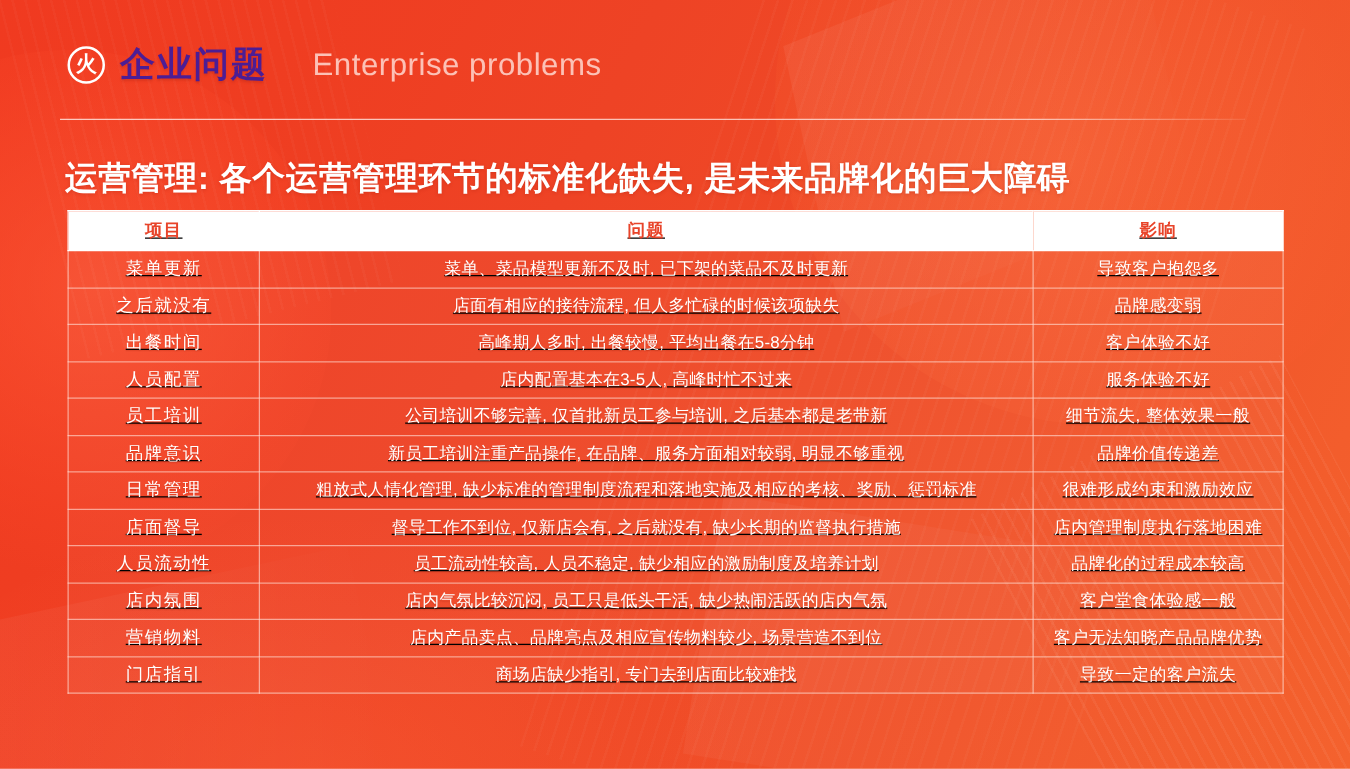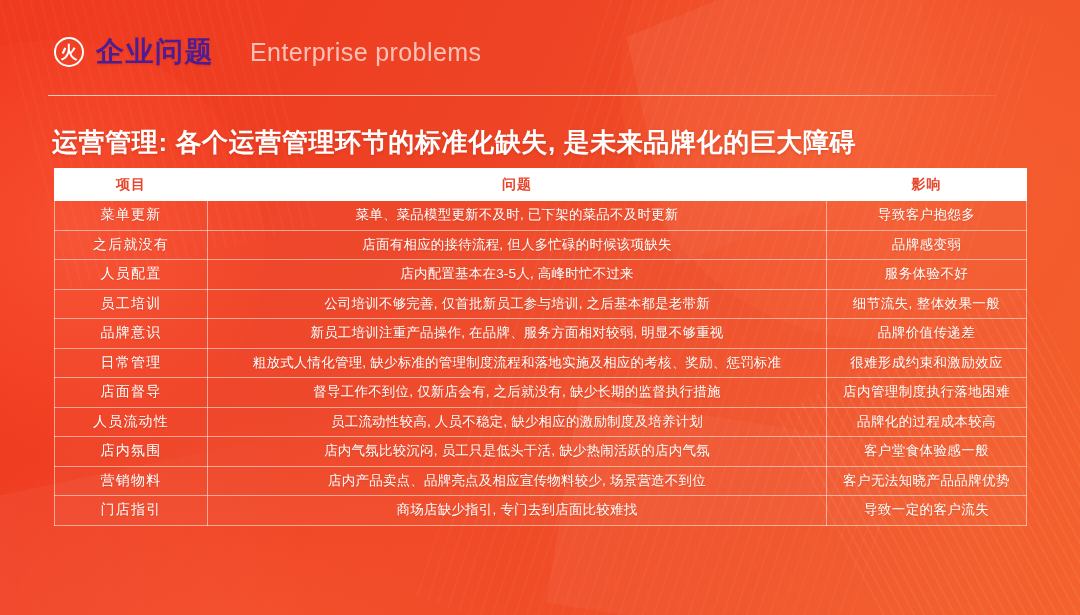--- a/index.html
+++ b/index.html
@@ -90,21 +90,21 @@
   
   .section-title {
     position:absolute; left:52px; top:125px;
     color:#ffffff; font-size:26px; font-weight:700; letter-spacing:.6px;
     white-space:nowrap;
     text-shadow:0 1px 3px rgba(160,30,12,.30);
   }
 
   
   .table-wrap { position:absolute; left:54px; top:168px; width:972px; }
-  table.grid { width:100%; border-collapse:collapse; table-layout:fixed; }
+  table.grid { width:100%; border-collapse:collapse; table-layout:fixed;text-decoration:underline; }
   table.grid col.c1 { width:153px; }
   table.grid col.c2 { width:619px; }
   table.grid col.c3 { width:200px; }
 
   table.grid th, table.grid td {
     height:29.5px; padding:0 4px; text-align:center; vertical-align:middle;
     border:1px solid rgba(255,228,220,0.62);
     white-space:nowrap; overflow:hidden;
   }
   table.grid thead th {
@@ -167,20 +167,25 @@
           <td class="cat">菜单更新</td>
           <td class="prob">菜单、菜品模型更新不及时, 已下架的菜品不及时更新</td>
           <td class="impact">导致客户抱怨多</td>
         </tr>
         <tr>
           <td class="cat">之后就没有</td>
           <td class="prob">店面有相应的接待流程, 但人多忙碌的时候该项缺失</td>
           <td class="impact">品牌感变弱</td>
         </tr>
         <tr>
+          <td class="cat">出餐时间</td>
+          <td class="prob">高峰期人多时, 出餐较慢, 平均出餐在5-8分钟</td>
+          <td class="impact">客户体验不好</td>
+        </tr>
+        <tr>
           <td class="cat">人员配置</td>
           <td class="prob">店内配置基本在3-5人, 高峰时忙不过来</td>
           <td class="impact">服务体验不好</td>
         </tr>
         <tr>
           <td class="cat">员工培训</td>
           <td class="prob">公司培训不够完善, 仅首批新员工参与培训, 之后基本都是老带新</td>
           <td class="impact">细节流失, 整体效果一般</td>
         </tr>
         <tr>

